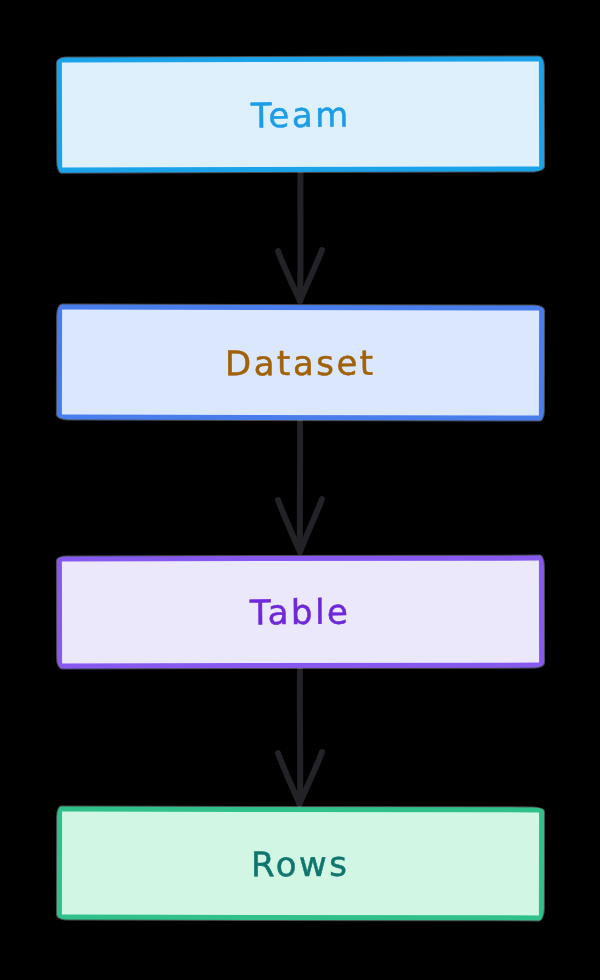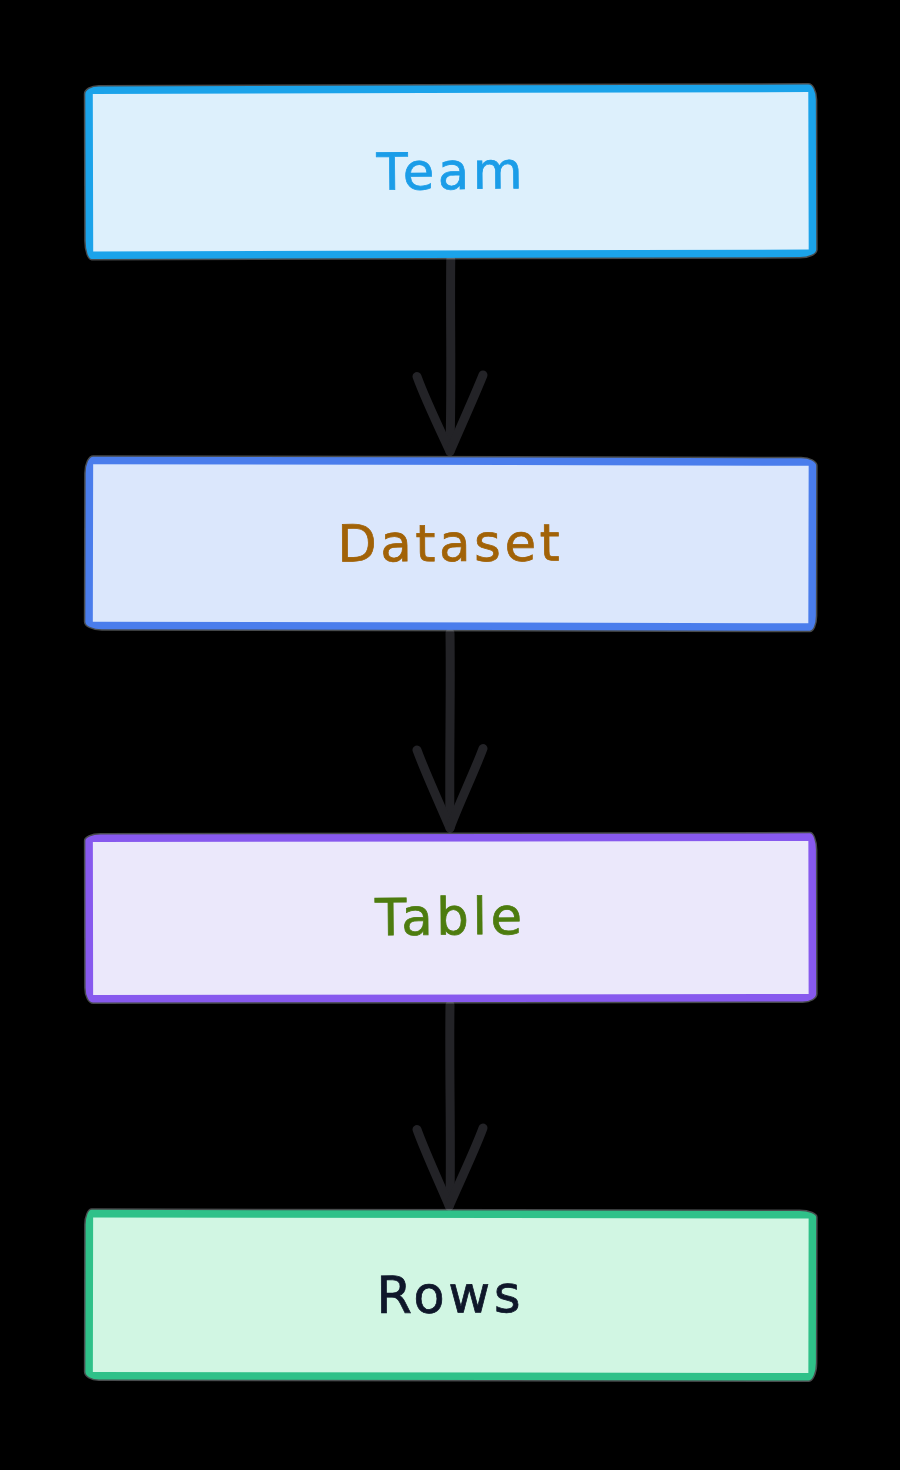--- a/index.html
+++ b/index.html
@@ -74,20 +74,20 @@
 
   <div class="node node-0" style="border-color: rgb(27, 163, 234); background-color: rgb(221, 240, 252);">
     <span class="node-label" style="color: rgb(27, 157, 232);">Team</span>
   </div>
 
   <div class="node node-1" style="border-color: rgb(74, 125, 236); background-color: rgb(219, 231, 252);">
     <span class="node-label" style="color: #a16207;">Dataset</span>
   </div>
 
   <div class="node node-2" style="border-color: rgb(135, 89, 238); background-color: rgb(235, 232, 251);">
-    <span class="node-label" style="color: #4d7c0f;">Table</span>
+    <span class="node-label" style="color: #6d28d9;">Table</span>
   </div>
 
   <div class="node node-3" style="border-color: rgb(47, 193, 137); background-color: rgb(209, 246, 227);">
-    <span class="node-label" style="color: #0f172a;">Rows</span>
+    <span class="node-label" style="color: #0f766e;">Rows</span>
   </div>
 
 </div>
 
 </body></html>

